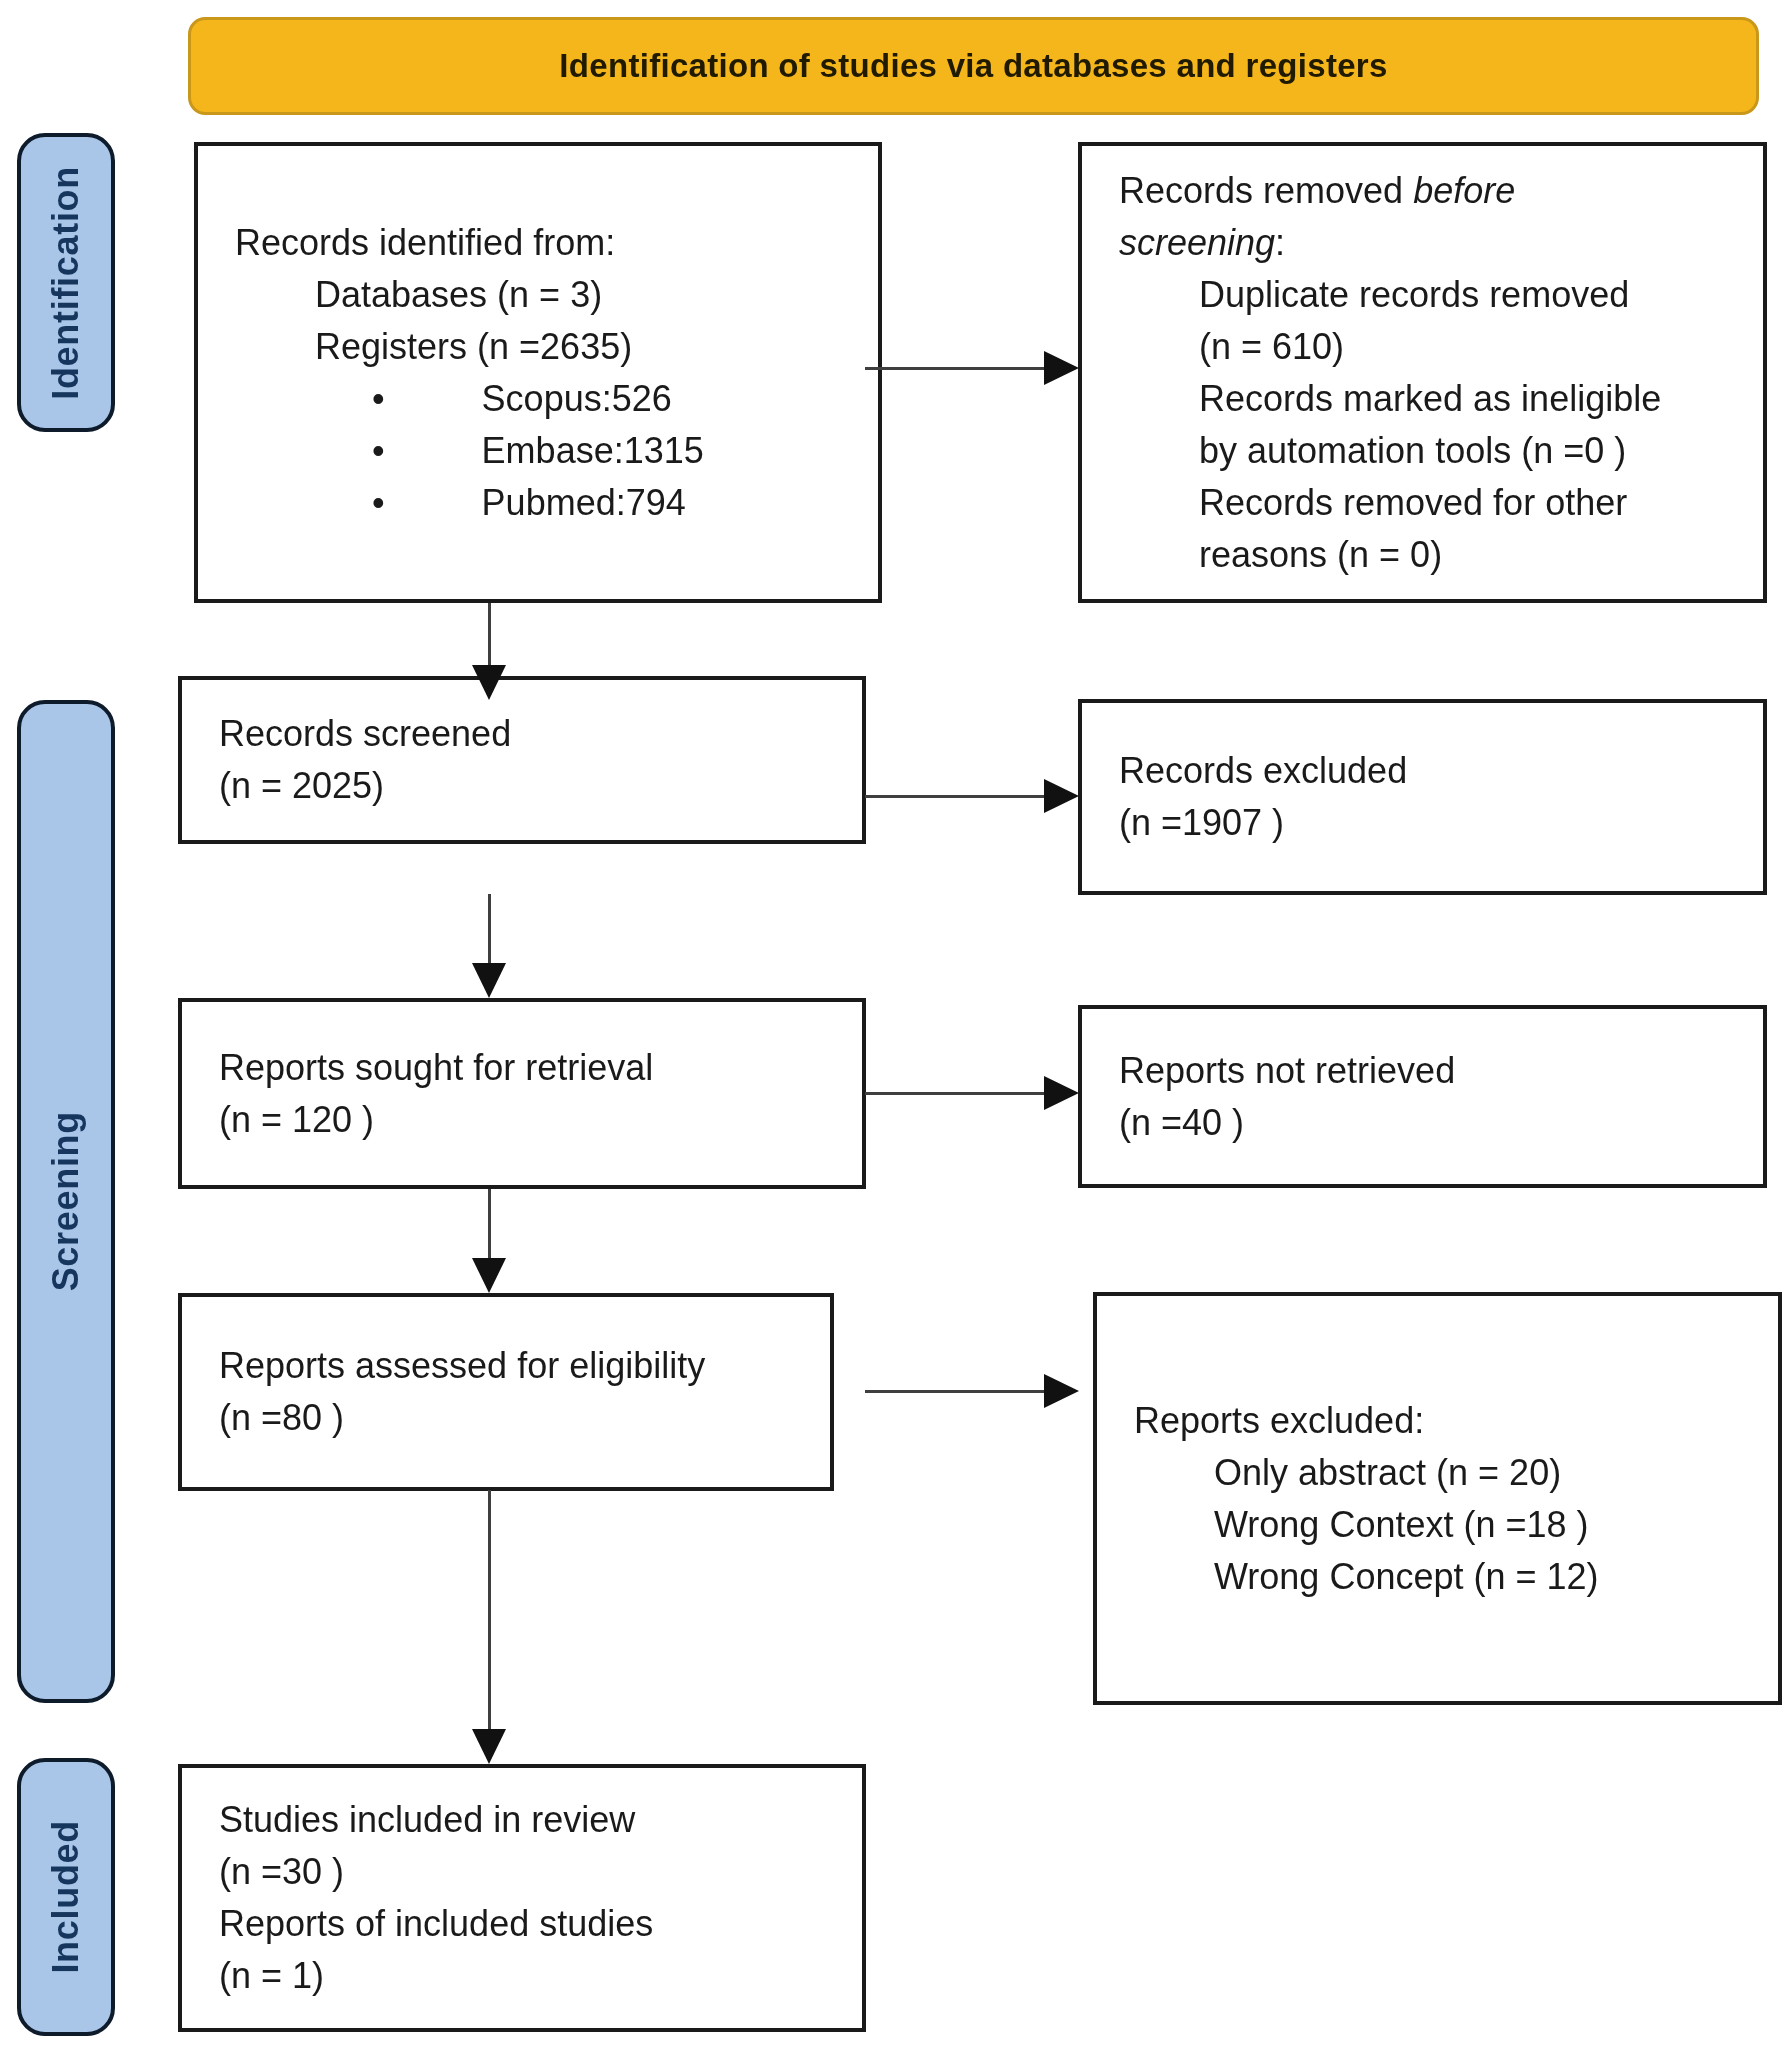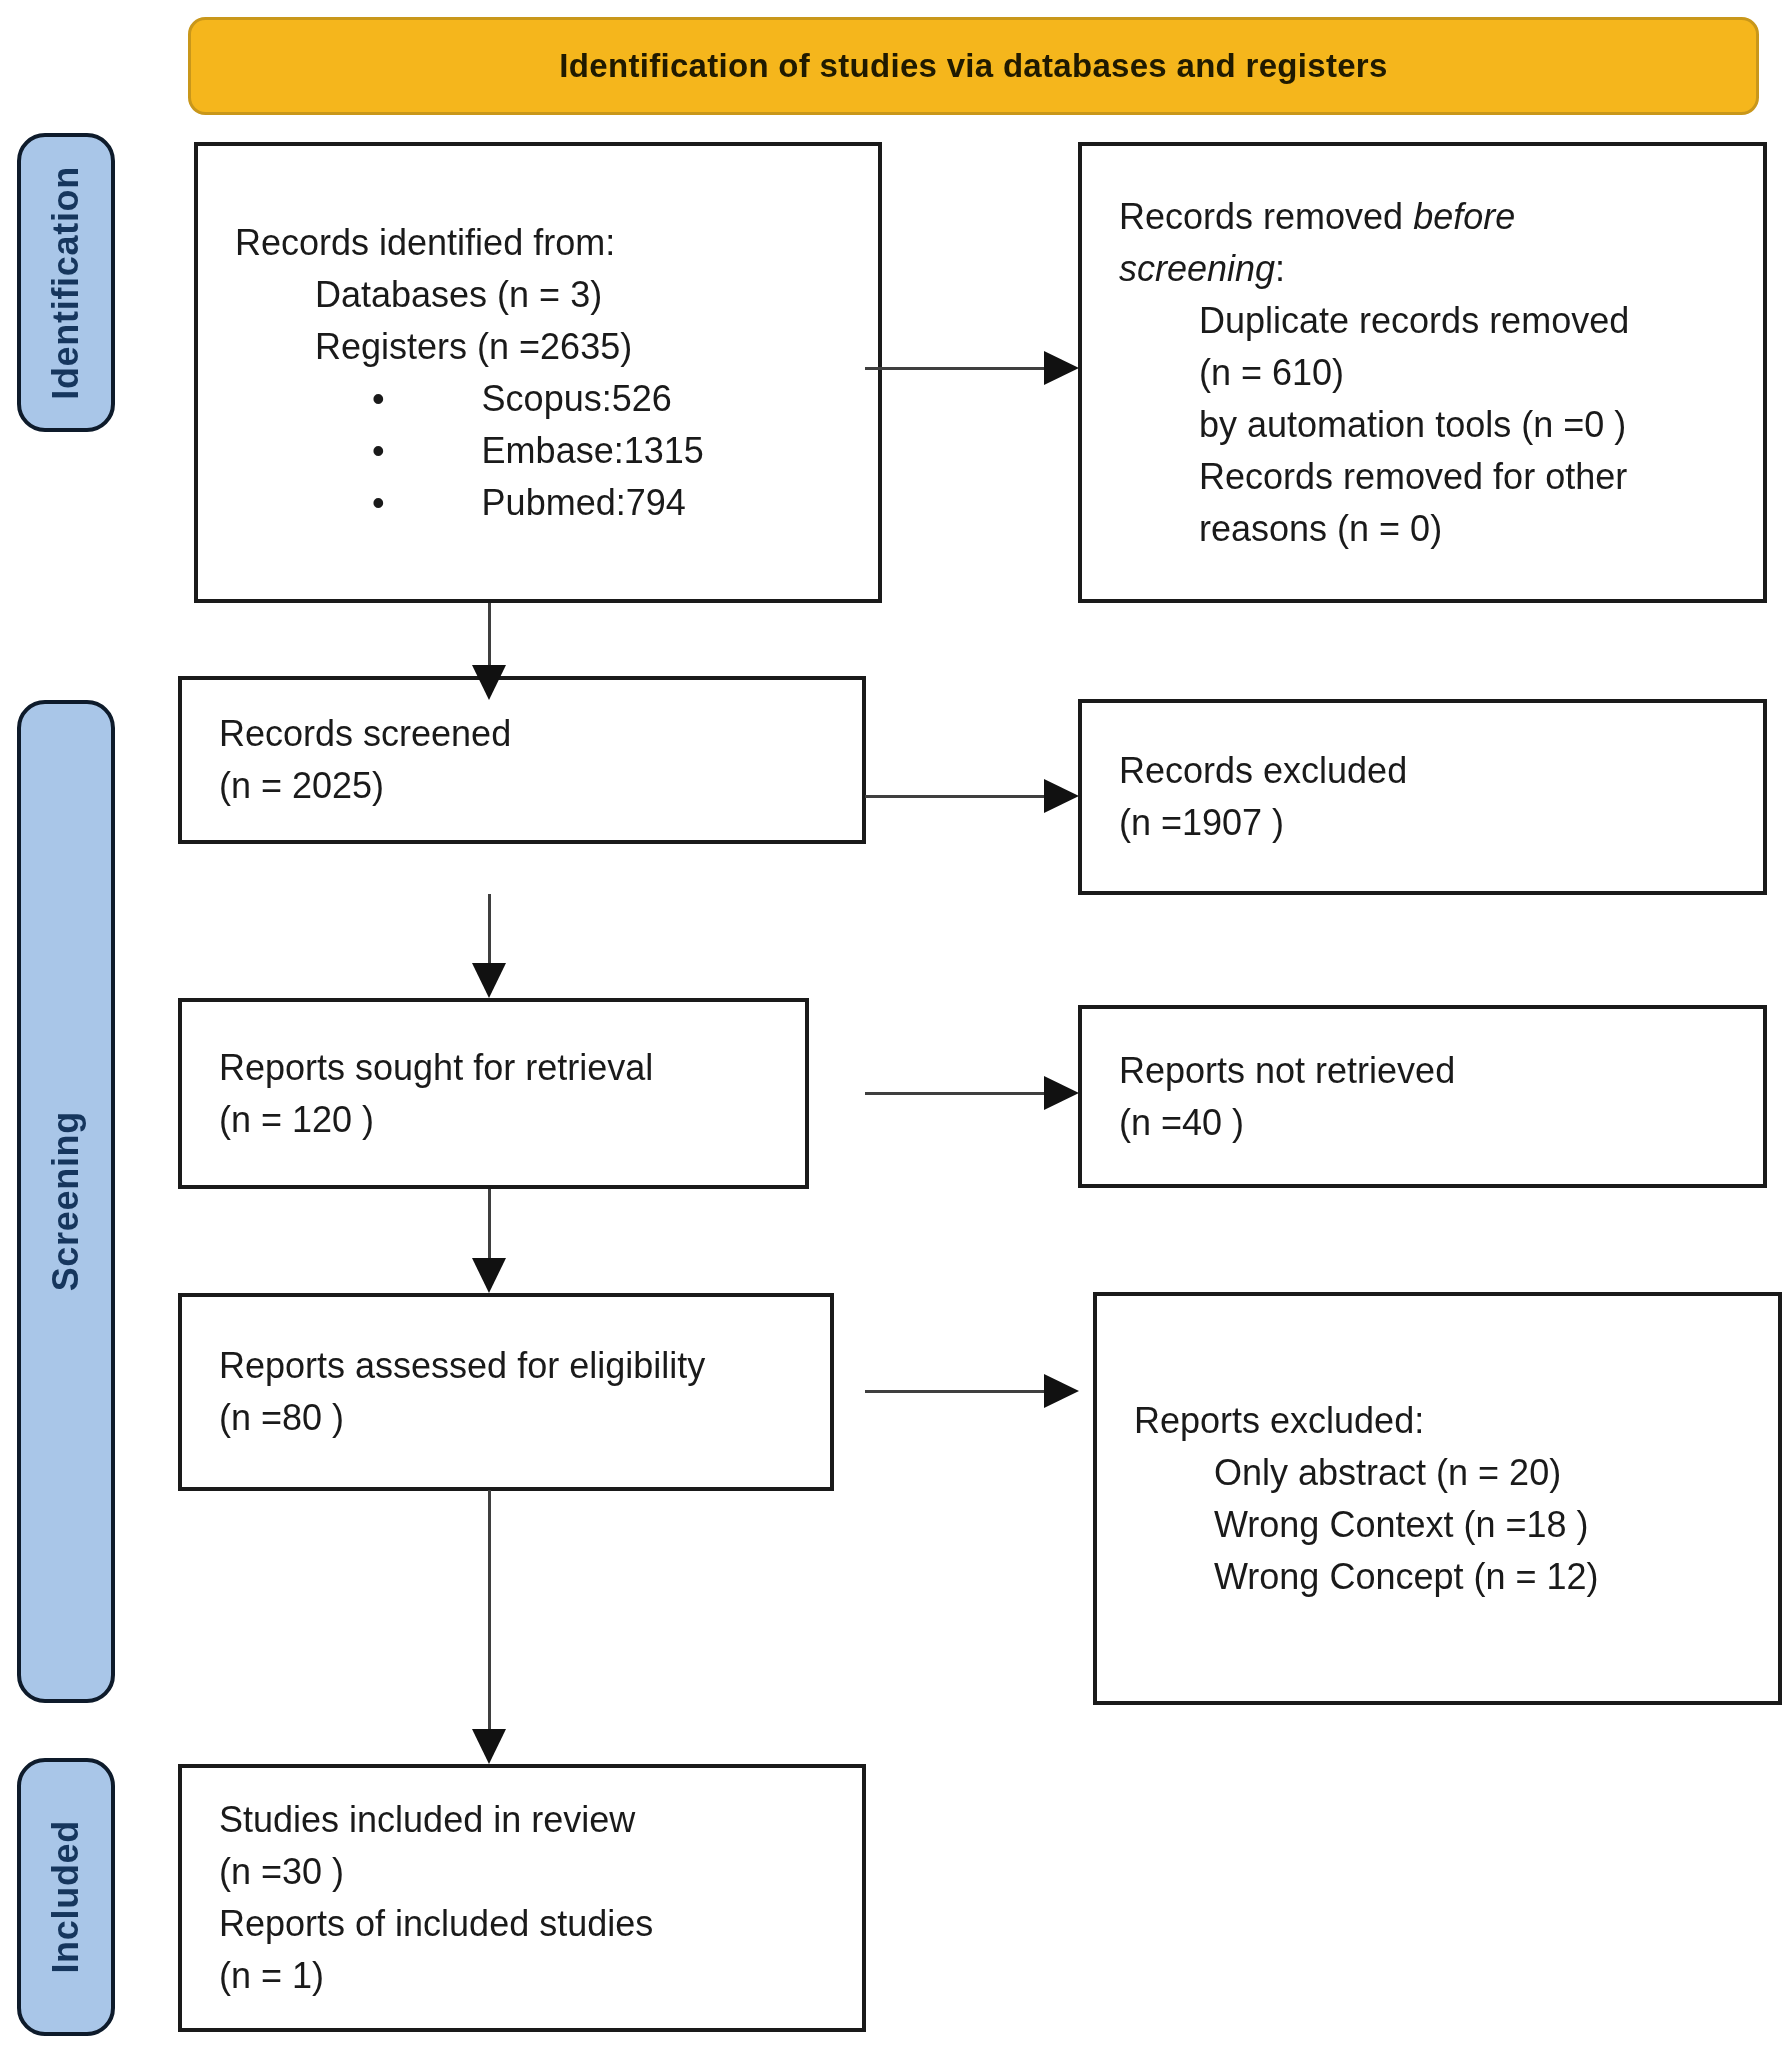--- a/index.html
+++ b/index.html
@@ -57,21 +57,21 @@
   .box .line  { white-space:nowrap; }
   .ind1 { padding-left:80px; }
   .bullet-row { display:flex; align-items:baseline; padding-left:137px; }
   .bullet-row .dot { margin-right:97px; }
   .italic { font-style:italic; }
 
   .box-records-identified   { left:178px;  top:142px;  width:688px; height:461px;margin-left:16px; }
   .box-records-removed      { left:1078px; top:142px;  width:689px; height:461px; }
   .box-records-screened     { left:178px;  top:676px; width:688px; height:168px; }
   .box-records-excluded     { left:1078px; top:699px; width:689px; height:196px; }
-  .box-reports-sought       { left:178px;  top:998px; width:631px; height:191px; }
+  .box-reports-sought       { left:178px;  top:998px; width:688px; height:191px; }
   .box-reports-not-retrieved{ left:1078px; top:1005px; width:689px; height:183px; }
   .box-reports-assessed     { left:178px;  top:1293px; width:656px; height:198px; }
   .box-reports-excluded     { left:1078px; top:1292px; width:689px; height:413px;margin-left:15px; }
   .box-studies-included     { left:178px;  top:1764px; width:688px; height:268px; }
 
   
   .vline { position:absolute; width:3.3px;  background:#3F3F3F; }
   .hline { position:absolute; height:3.3px; background:#3F3F3F; }
   .head-down {
     position:absolute; width:0; height:0;
@@ -125,20 +125,21 @@
 
   <div class="box box-records-removed">
     <div class="line">
       <span>Records removed </span><span class="italic">before</span>
     </div>
     <div class="line">
       <span class="italic">screening</span><span>:</span>
     </div>
     <div class="line ind1">Duplicate records removed</div>
     <div class="line ind1">(n = 610)</div>
+    <div class="line ind1">Records marked as ineligible</div>
     <div class="line ind1">by automation tools (n =0 )</div>
     <div class="line ind1">Records removed for other</div>
     <div class="line ind1">reasons (n = 0)</div>
   </div>
 
   <div class="box box-records-screened">
     <div class="line">Records screened</div>
     <div class="line">(n = 2025)</div>
   </div>
 

